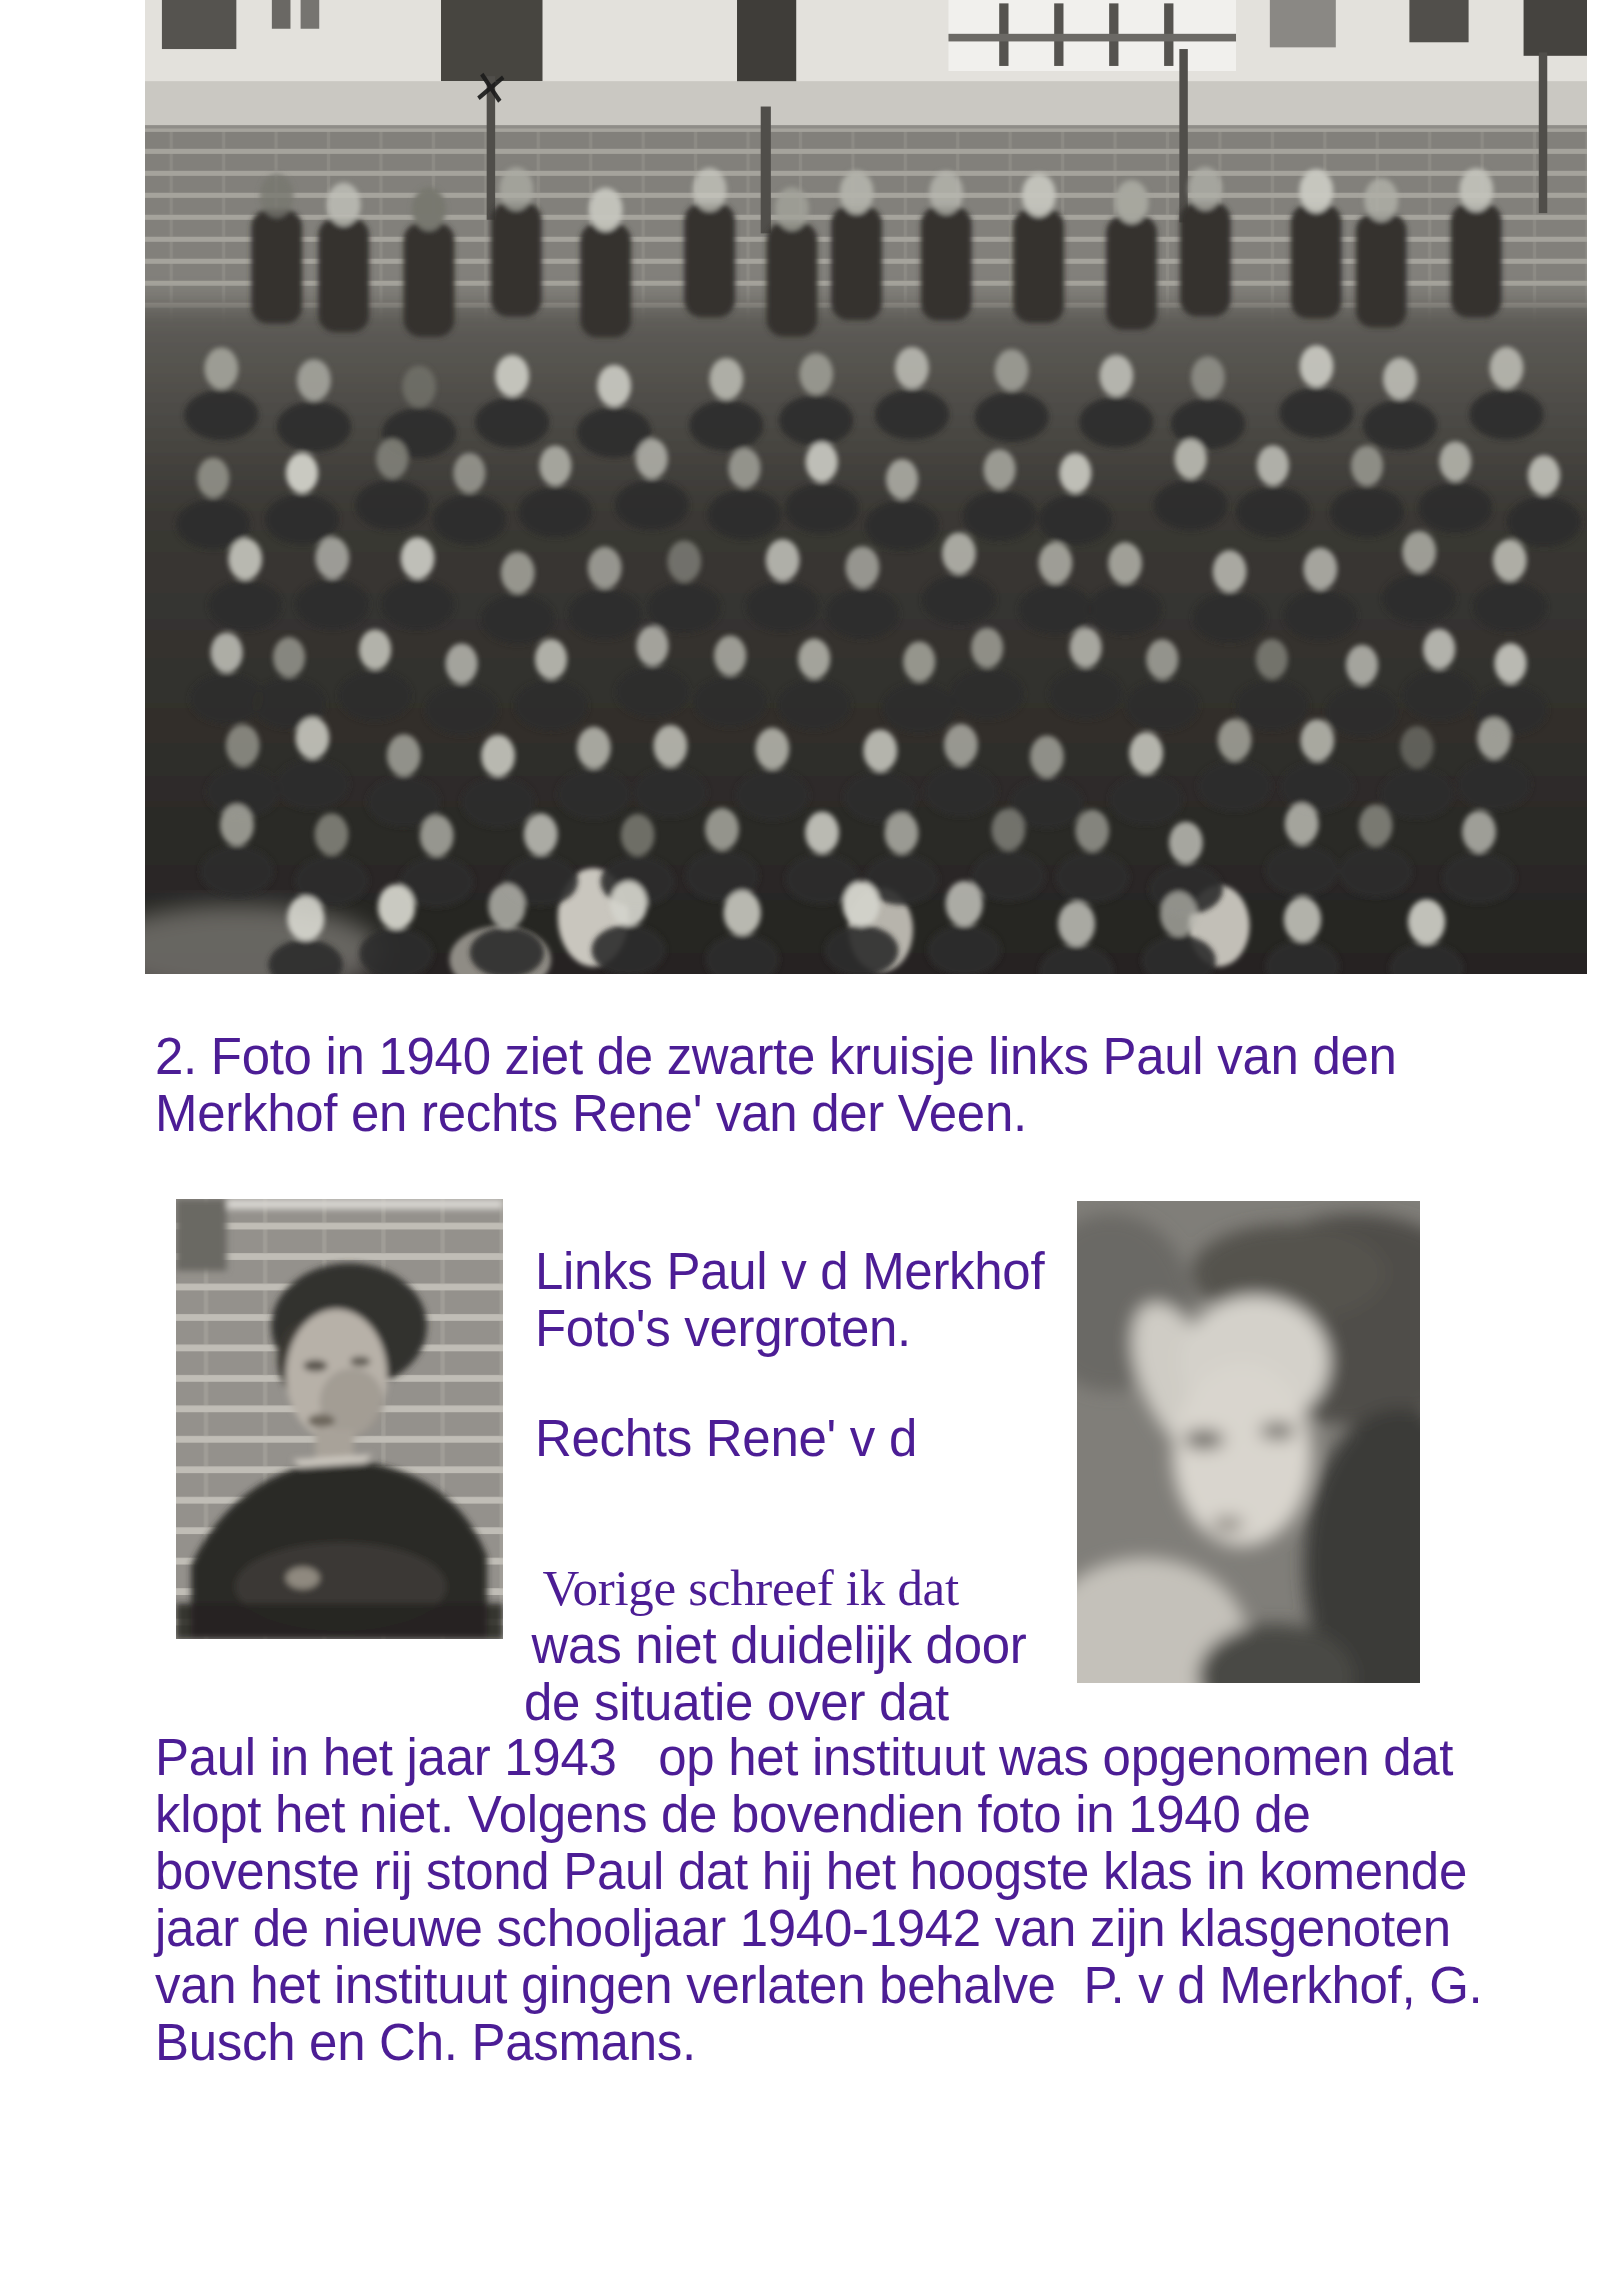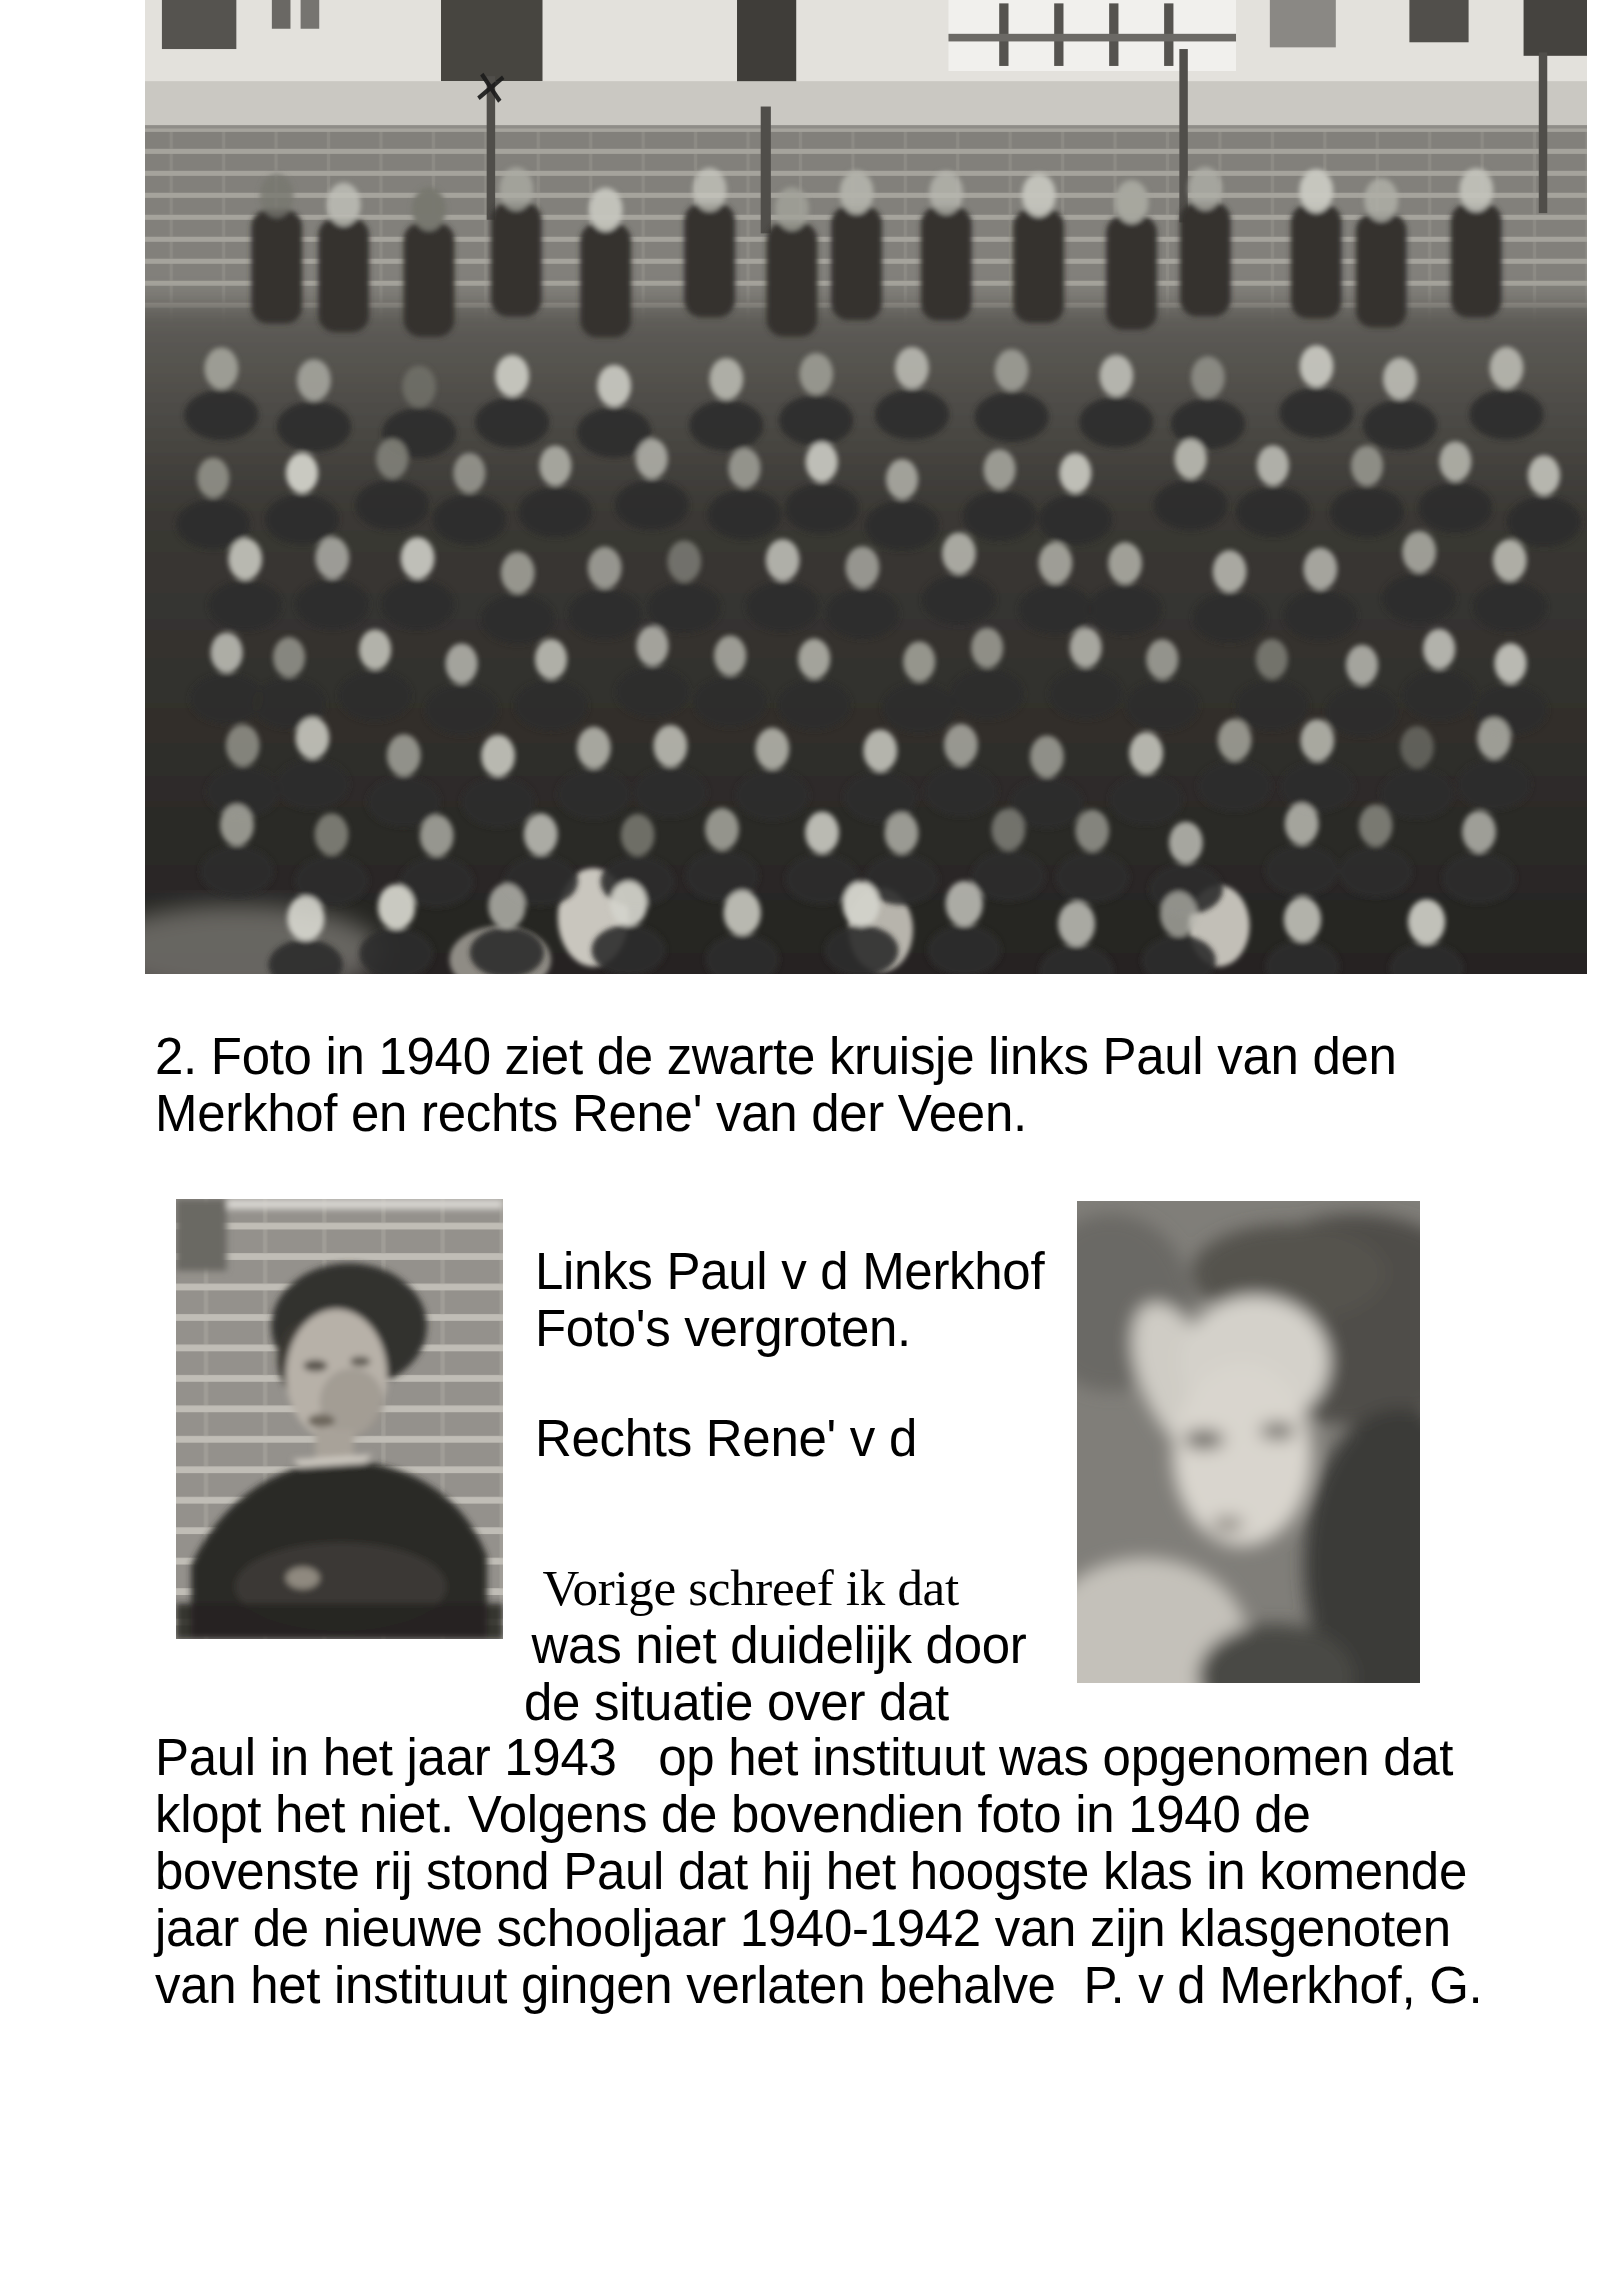--- a/index.html
+++ b/index.html
@@ -4,21 +4,21 @@
 <style>
   html,body{margin:0;padding:0;}
   body{
     width:1623px;height:2295px;position:relative;background:#ffffff;
     font-family:"Liberation Sans",sans-serif;color:#111;overflow:hidden;
   }
   .photo-frame{position:absolute;overflow:hidden;}
   .photo-frame svg{display:block;width:100%;height:100%;}
   .text-block{position:absolute;}
   .text-line{
-    white-space:pre;font-size:51px;line-height:57px;color:#000000;
+    white-space:pre;font-size:51px;line-height:57px;color:#4c1d95;
     letter-spacing:-0.3px;
   }
   .indent-a{margin-left:18.6px;font-family:Liberation Serif, serif;}
   .indent-b{margin-left:7.6px;}
   .xmark{
     position:absolute;color:#1c1c1c;font-size:42px;line-height:41px;
     font-weight:400;transform:rotate(8deg) scaleY(1.12);opacity:0.92;
   }
   .xmark-left{left:328px;top:68px;}
 </style>
@@ -408,14 +408,15 @@
     </g>
   </svg>
 </div>
 
 <div class="text-block" style="left:155px;top:1729px;">
   <div class="text-line">Paul in het jaar 1943   op het instituut was opgenomen dat</div>
   <div class="text-line">klopt het niet. Volgens de bovendien foto in 1940 de</div>
   <div class="text-line">bovenste rij stond Paul dat hij het hoogste klas in komende</div>
   <div class="text-line">jaar de nieuwe schooljaar 1940-1942 van zijn klasgenoten</div>
   <div class="text-line">van het instituut gingen verlaten behalve  P. v d Merkhof, G.</div>
+  <div class="text-line">Busch en Ch. Pasmans.</div>
 </div>
 
 
 </body></html>

